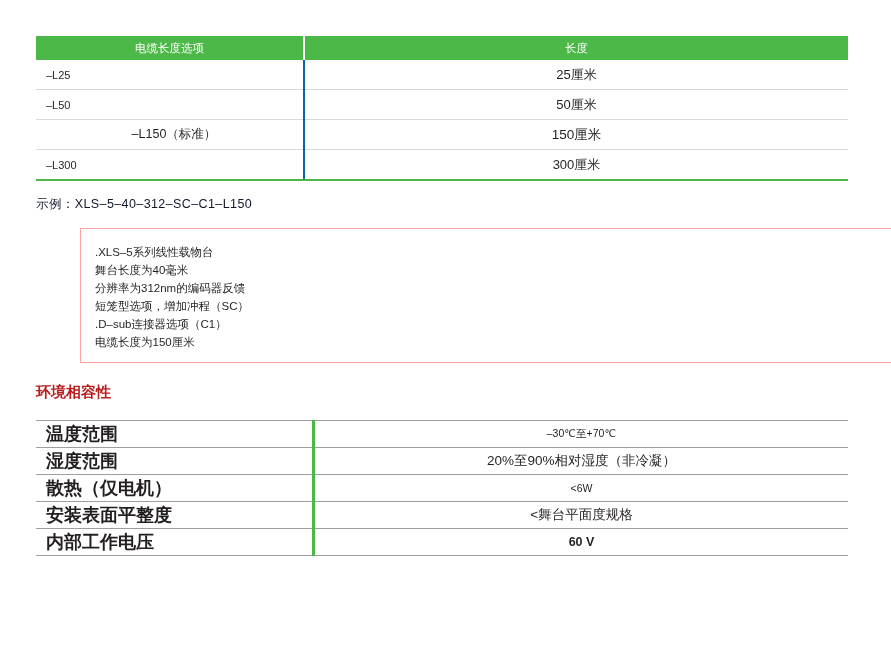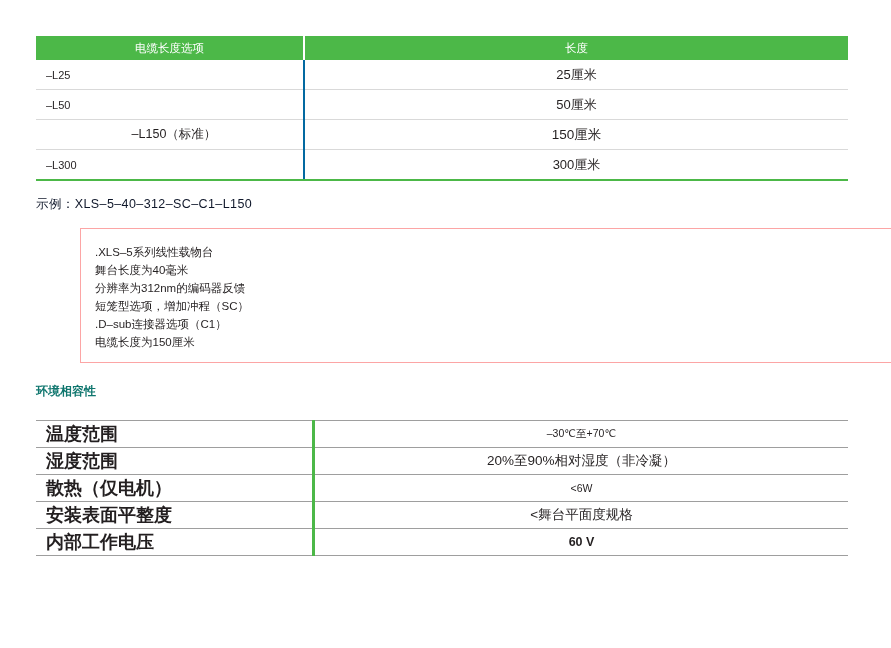--- a/index.html
+++ b/index.html
@@ -101,23 +101,23 @@
     line-height: 18px;
     color: #231f20;
     white-space: nowrap;
   }
 
   
   .section-title {
     position: absolute;
     left: 36px;
     top: 383px;
-    font-size: 12px;
+    font-size: 15px;
     font-weight: bold;
-    color: #0f766e;
+    color: #b91c1c;
   }
 
   
   .env-table {
     position: absolute;
     left: 36px;
     top: 420px;
     width: 812px;
     border-collapse: collapse;
     table-layout: fixed;

